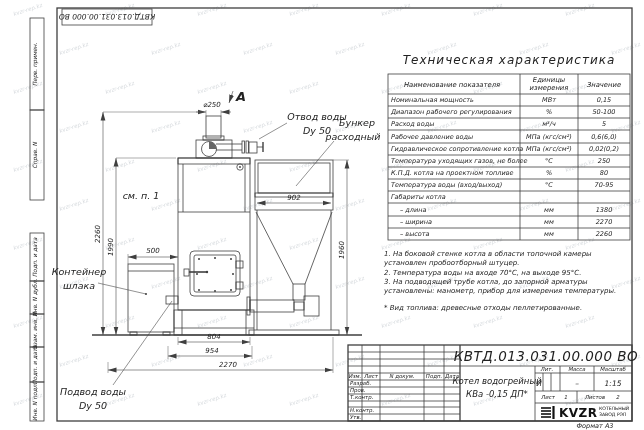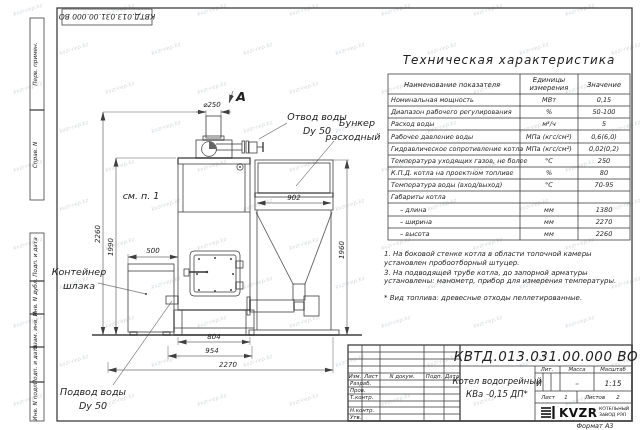--- a/index.html
+++ b/index.html
@@ -436,17 +436,18 @@
     <text x="559" y="417" class="logo">KVZR</text>
     <text x="599" y="410" class="logosub">КОТЕЛЬНЫЙ</text>
     <text x="599" y="416" class="logosub">ЗАВОД РЭП</text>
   </g>
 
   <text x="595" y="428" class="fmt">Формат А3</text>
 </svg>
 
 <div class="notes">
   <p>1. На боковой стенке котла в области топочной камеры установлен пробоотборный штуцер.</p>
+  <p>2. Температура воды на входе 70°С, на выходе 95°С.</p>
   <p>3. На подводящей трубе котла, до запорной арматуры установлены: манометр, прибор для измерения температуры.</p>
   <p class="fuel">* Вид топлива: древесные отходы пеллетированные.</p>
 </div>
 
 </div>
 
 </body></html>

